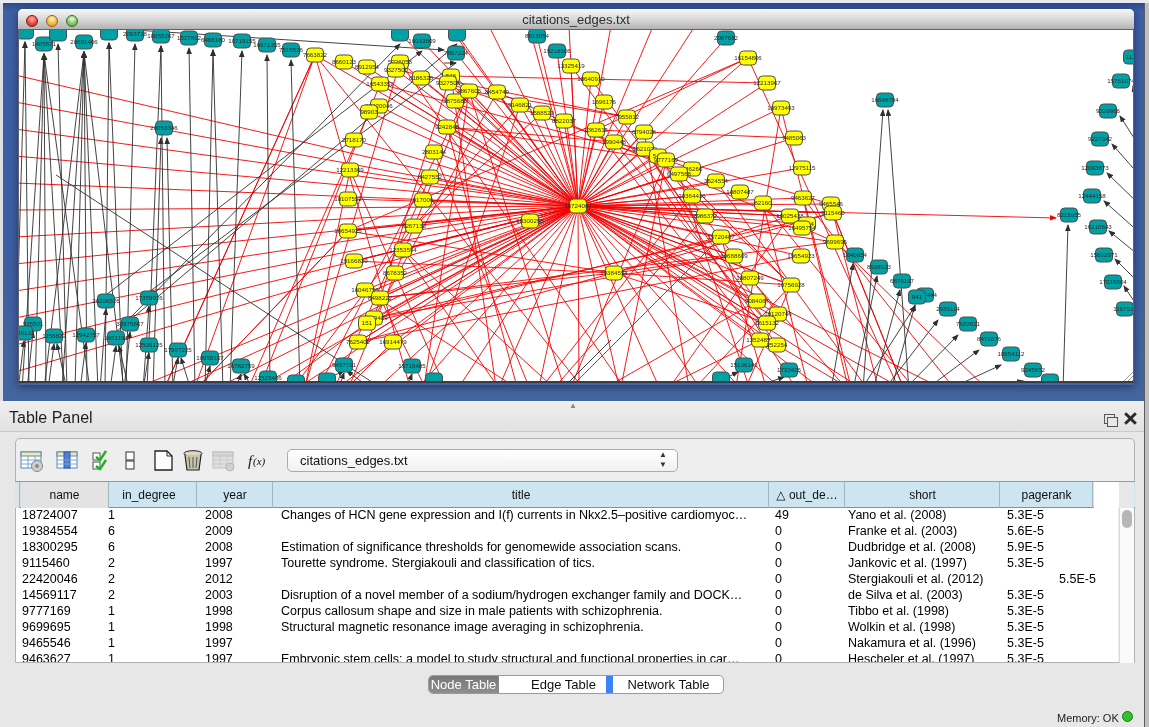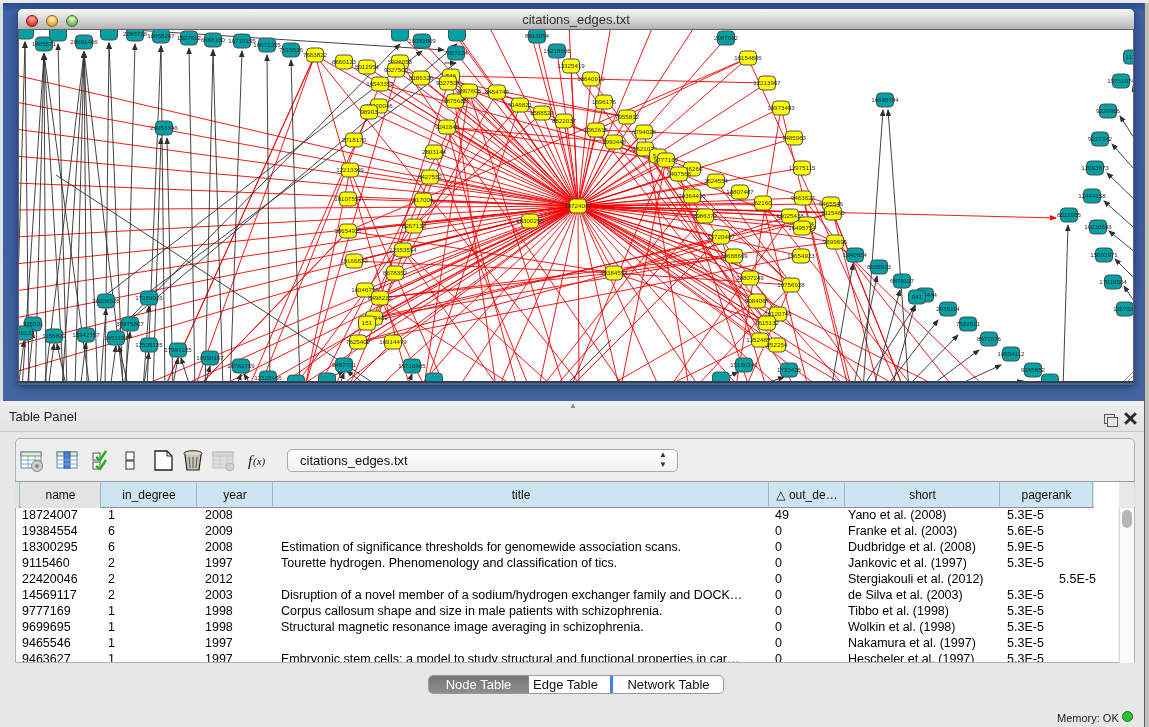--- a/index.html
+++ b/index.html
@@ -9,33 +9,33 @@
 #win{position:absolute;left:18px;top:9px;width:1116px;height:376px;border-radius:5px 5px 0 0;box-shadow:0 2px 8px rgba(0,0,20,.45)}
 #titlebar{position:absolute;left:0;top:0;width:1116px;height:21px;border-radius:5px 5px 0 0;background:linear-gradient(#f8f8f8,#d6d6d6 55%,#b3b3b3);border-bottom:1px solid #636363;box-shadow:inset 0 1px 0 #fdfdfd}
 #titlebar .t{position:absolute;left:0;right:0;top:3px;text-align:center;font-size:13px;color:#2e2e2e}
 .tl{position:absolute;top:15px;width:12px;height:12px;border-radius:50%}
 #tl1{left:8px;background:radial-gradient(circle at 50% 30%,#ff9d96 12%,#ea4a42 55%,#b92a23);border:1px solid #7e1b14}
 #tl2{left:28px;background:radial-gradient(circle at 50% 30%,#ffe9b0 12%,#f3b845 55%,#cd8f1f);border:1px solid #8f6311}
 #tl3{left:48px;background:radial-gradient(circle at 50% 30%,#d4f2c3 12%,#88c470 55%,#52973c);border:1px solid #3e6e23}
 #canvas{position:absolute;left:0;top:21px;width:1116px;height:353px;background:#fff;overflow:hidden;border-left:1px solid #62626e;border-right:1px solid #62626e;border-bottom:2px solid #3c3c44}
 #tp{position:absolute;left:0;top:401px;width:1144px;height:326px;background:#e7e7e7}
 #tph{position:absolute;left:0;top:0;width:100%;height:31px;background:linear-gradient(#efefef,#e2e2e2);border-bottom:1px solid #cacaca}
-#tph .l{position:absolute;left:9px;top:8px;font-size:13px;color:#1f1f1f}
+#tph .l{position:absolute;left:9px;top:8px;font-size:16px;color:#1f1f1f}
 #tbox{position:absolute;left:15px;top:37px;width:1120px;height:225px;background:#eeeeee;border:1px solid #b2b2b2;border-radius:5px 5px 0 0}
 #thead{position:absolute;left:15px;top:80px;width:1120px;height:27px;background:#cde4f1;border-top:1px solid #9a9a9a;border-bottom:1px solid #8e8e8e;font-size:12px;color:#111}
 #thead .c{position:absolute;top:0;height:26px;line-height:26px;text-align:center;border-right:1px solid #9fb6c4}
 #tbody{position:absolute;left:16px;top:107px;width:1102px;height:154px;background:#fff;overflow:hidden}
 .row{position:absolute;left:0;width:1118px;height:16px;font-size:12.5px;color:#000;white-space:nowrap}
 .row span{position:absolute;top:0;line-height:15px}
 #vscroll{position:absolute;left:1119px;top:107px;width:15px;height:155px;background:#fafafa;border-left:1px solid #d8d8d8}
 #vthumb{position:absolute;left:2px;top:2px;width:10px;height:18px;background:#b6b6b6;border-radius:5px}
 #tabs{position:absolute;left:428px;top:274px;width:296px;height:19px;background:#fff;border:1px solid #9b9b9b;border-radius:5px;font-size:13px;color:#111}
 #tabs .seg{position:absolute;top:0;height:17px;line-height:17px;text-align:center}
-#seg1{left:0;width:100px;background:linear-gradient(#777,#8e8e8e);color:#fff;border-radius:4px 0 0 4px;border-right:1px solid #8a8a8a}
-#seg2{left:92px;width:92px;border-right:3px solid #3b82f6}
+#seg1{left:0;width:70px;background:linear-gradient(#777,#8e8e8e);color:#fff;border-radius:4px 0 0 4px;border-right:1px solid #8a8a8a}
+#seg2{left:92px;width:92px;border-right:7px solid #3b82f6}
 #seg3{left:185px;width:109px}
 #mem{position:absolute;left:1057px;top:311px;font-size:11px;color:#1d1d1d}
 #dot{position:absolute;left:1122px;top:310px;width:11px;height:11px;border-radius:50%;background:#2ec22e;border:1px solid #1c741c}
 .icon{position:absolute;top:48px}
 #ddl{position:absolute;left:287px;top:48px;width:391px;height:23px;background:linear-gradient(#fff,#f1f1f1);border:1px solid #ababab;border-radius:5px;font-size:13px;color:#111;line-height:21px;padding-left:12px}
 #float-ic{position:absolute;left:1104px;top:13px;width:11px;height:10px;border:1px solid #555}
 #float-ic:before{content:"";position:absolute;left:2px;top:2px;width:9px;height:8px;border:1px solid #555;background:#e7e7e7}
 #close-ic{position:absolute;left:1124px;top:11px;width:12px;height:12px}#close-ic:before,#close-ic:after{content:"";position:absolute;left:5px;top:-1px;width:3px;height:15px;background:#2b2b2b}#close-ic:before{transform:rotate(45deg)}#close-ic:after{transform:rotate(-45deg)}
 #divarrow{position:absolute;left:569px;top:0px;font-size:8px;color:#888}
 </style></head><body>
@@ -707,35 +707,36 @@
  <line x1="1" y1="11" x2="21" y2="11" stroke="#aaa"></line>
         <line x1="1" y1="15" x2="21" y2="15" stroke="#aaa"></line>
  <circle cx="18" cy="18" r="4" fill="#bbb" stroke="#888"></circle>
 </g>
 <text x="228" y="17" font-size="15" font-style="italic" font-family="Liberation Serif,serif" fill="#111">f</text>
 <text x="233" y="16" font-size="11" font-style="italic" font-family="Liberation Serif,serif" fill="#111">(x)</text>
 </svg>
   <div id="ddl">citations_edges.txt<span style="position:absolute;right:10px;top:0;font-size:8px;line-height:10px;color:#333">▲<br>▼</span></div>
   <div id="thead">
     <div class="c" style="left:0;width:5px;background:#e3e3e3"></div>
-    <div class="c" style="left:6px;width:80px;background:#e3e3e3">name</div>
+    <div class="c" style="left:6px;width:88px;background:#e3e3e3">name</div>
     <div class="c" style="left:87px;width:95px">in_degree</div>
     <div class="c" style="left:183px;width:75px">year</div>
     <div class="c" style="left:259px;width:495px">title</div>
     <div class="c" style="left:755px;width:75px">△ out_de…</div>
     <div class="c" style="left:831px;width:154px">short</div>
     <div class="c" style="left:986px;width:92px">pagerank</div>
     <div class="c" style="left:1079px;width:25px;background:#fff;border-right:none"></div>
     <div class="c" style="left:1104px;width:15px;background:#e8e8e8;border-right:none"></div>
   </div>
   <div id="tbody">
       <div class="row" style="top:-0.5px">
         <span style="left:6px">18724007</span>
         <span style="left:92px">1</span>
         <span style="left:189px">2008</span>
+        <span style="left:265px">Changes of HCN gene expression and I(f) currents in Nkx2.5–positive cardiomyoc…</span>
         <span style="left:759px">49</span>
         <span style="left:832px">Yano et al. (2008)</span>
         <span style="left:991px">5.3E-5</span>
       </div>
       <div class="row" style="top:15.6px">
         <span style="left:6px">19384554</span>
         <span style="left:92px">6</span>
         <span style="left:189px">2009</span>
         <span style="left:759px">0</span>
         <span style="left:832px">Franke et al. (2003)</span>
@@ -747,21 +748,21 @@
         <span style="left:189px">2008</span>
         <span style="left:265px">Estimation of significance thresholds for genomewide association scans.</span>
         <span style="left:759px">0</span>
         <span style="left:832px">Dudbridge et al. (2008)</span>
         <span style="left:991px">5.9E-5</span>
       </div>
       <div class="row" style="top:47.8px">
         <span style="left:6px">9115460</span>
         <span style="left:92px">2</span>
         <span style="left:189px">1997</span>
-        <span style="left:265px">Tourette hydrogen. Phenomenology and classification of tics.</span>
+        <span style="left:265px">Tourette syndrome. Stergiakouli and classification of tics.</span>
         <span style="left:759px">0</span>
         <span style="left:832px">Jankovic et al. (1997)</span>
         <span style="left:991px">5.3E-5</span>
       </div>
       <div class="row" style="top:63.9px">
         <span style="left:6px">22420046</span>
         <span style="left:92px">2</span>
         <span style="left:189px">2012</span>
         <span style="left:759px">0</span>
         <span style="left:832px">Stergiakouli et al. (2012)</span>
@@ -792,21 +793,21 @@
         <span style="left:265px">Structural magnetic resonance image averaging in schizophrenia.</span>
         <span style="left:759px">0</span>
         <span style="left:832px">Wolkin et al. (1998)</span>
         <span style="left:991px">5.3E-5</span>
       </div>
       <div class="row" style="top:128.3px">
         <span style="left:6px">9465546</span>
         <span style="left:92px">1</span>
         <span style="left:189px">1997</span>
         <span style="left:759px">0</span>
-        <span style="left:832px">Nakamura et al. (1997)</span>
+        <span style="left:832px">Nakamura et al. (1996)</span>
         <span style="left:991px">5.3E-5</span>
       </div>
       <div class="row" style="top:144.4px">
         <span style="left:6px">9463627</span>
         <span style="left:92px">1</span>
         <span style="left:189px">1997</span>
         <span style="left:265px">Embryonic stem cells: a model to study structural and functional properties in car…</span>
         <span style="left:759px">0</span>
         <span style="left:832px">Hescheler et al. (1997)</span>
         <span style="left:991px">5.3E-5</span>

